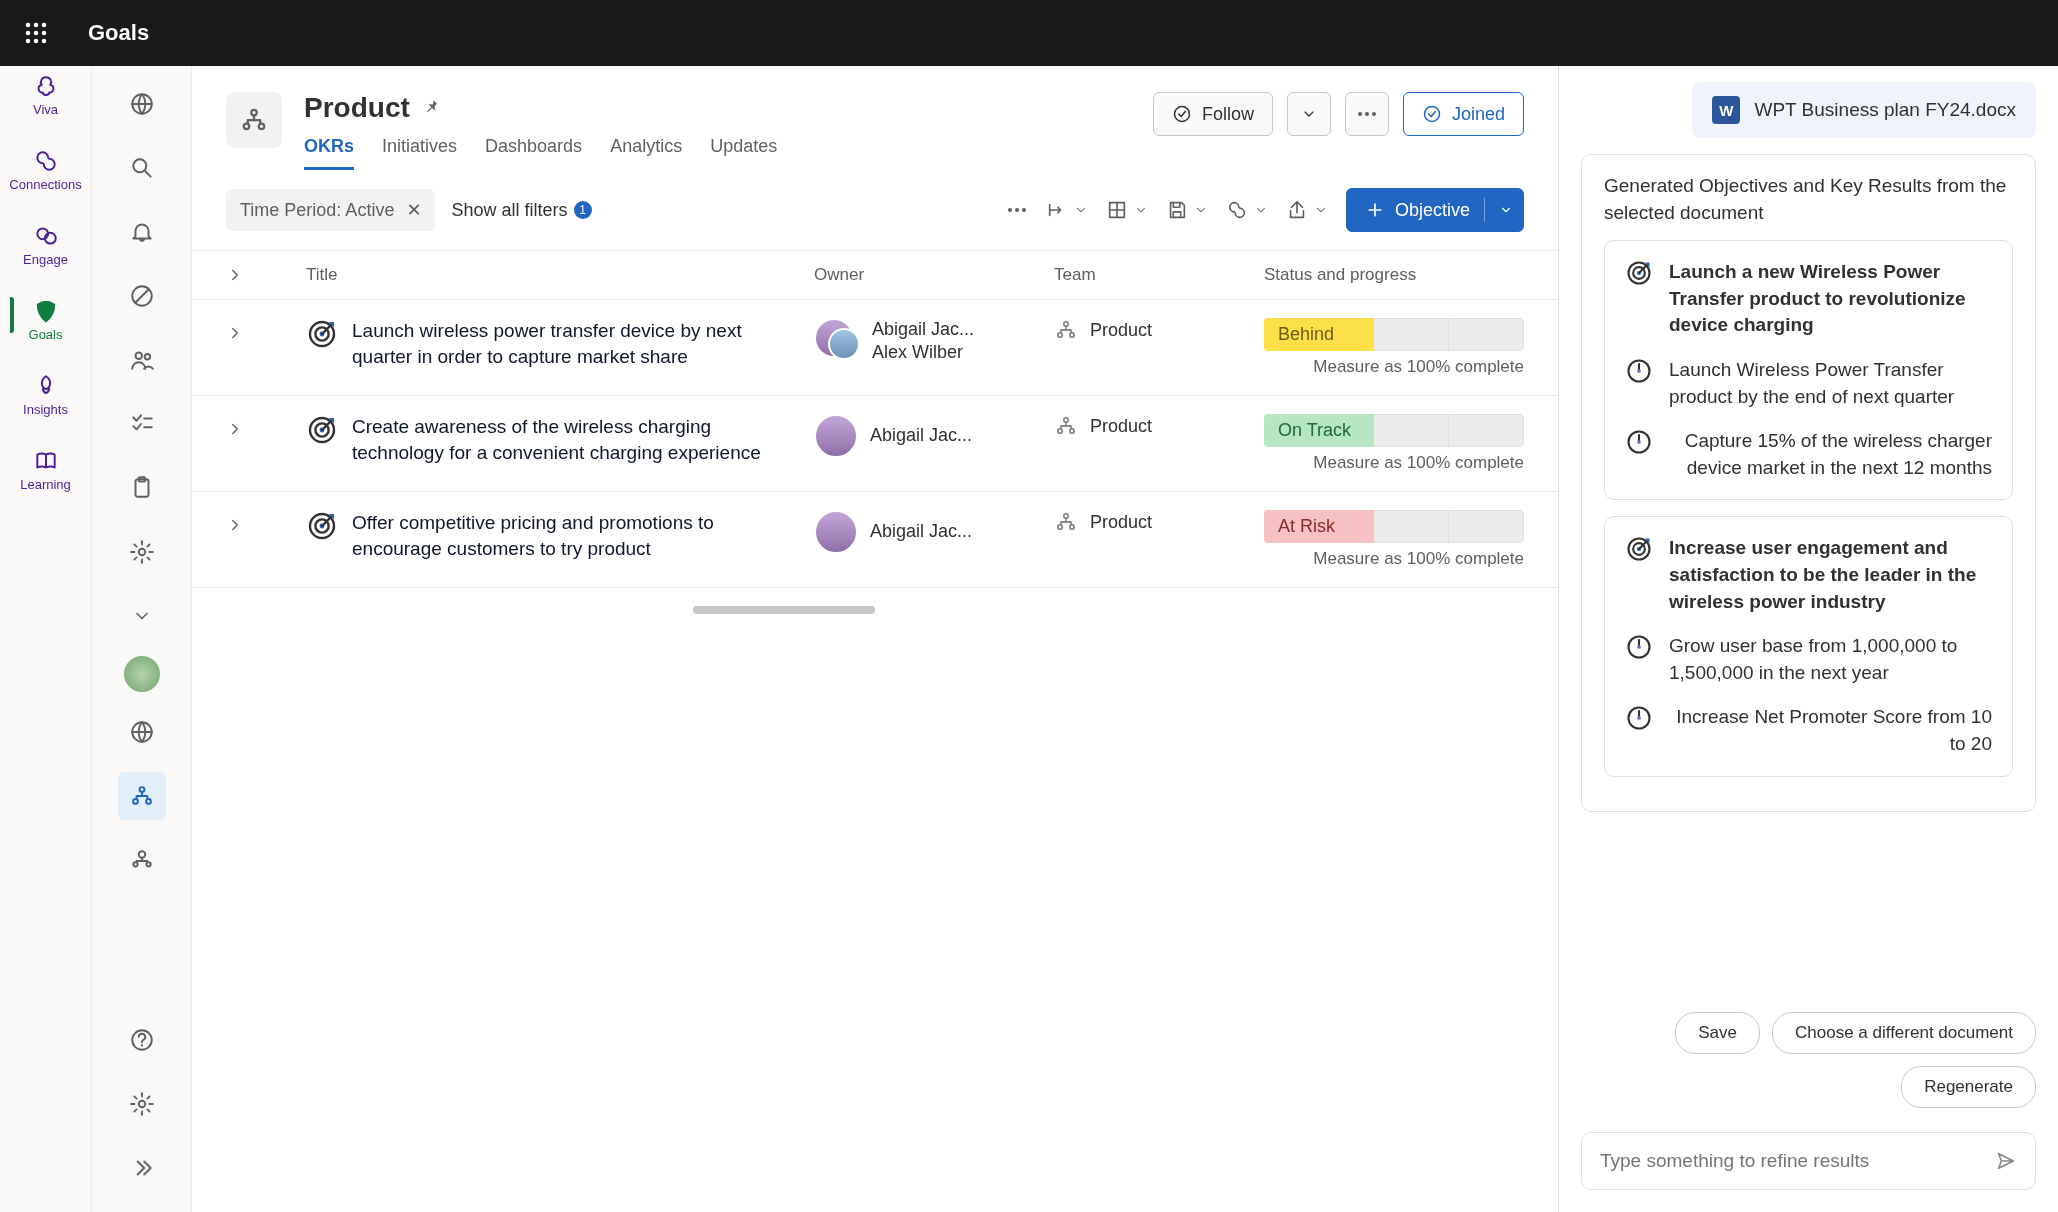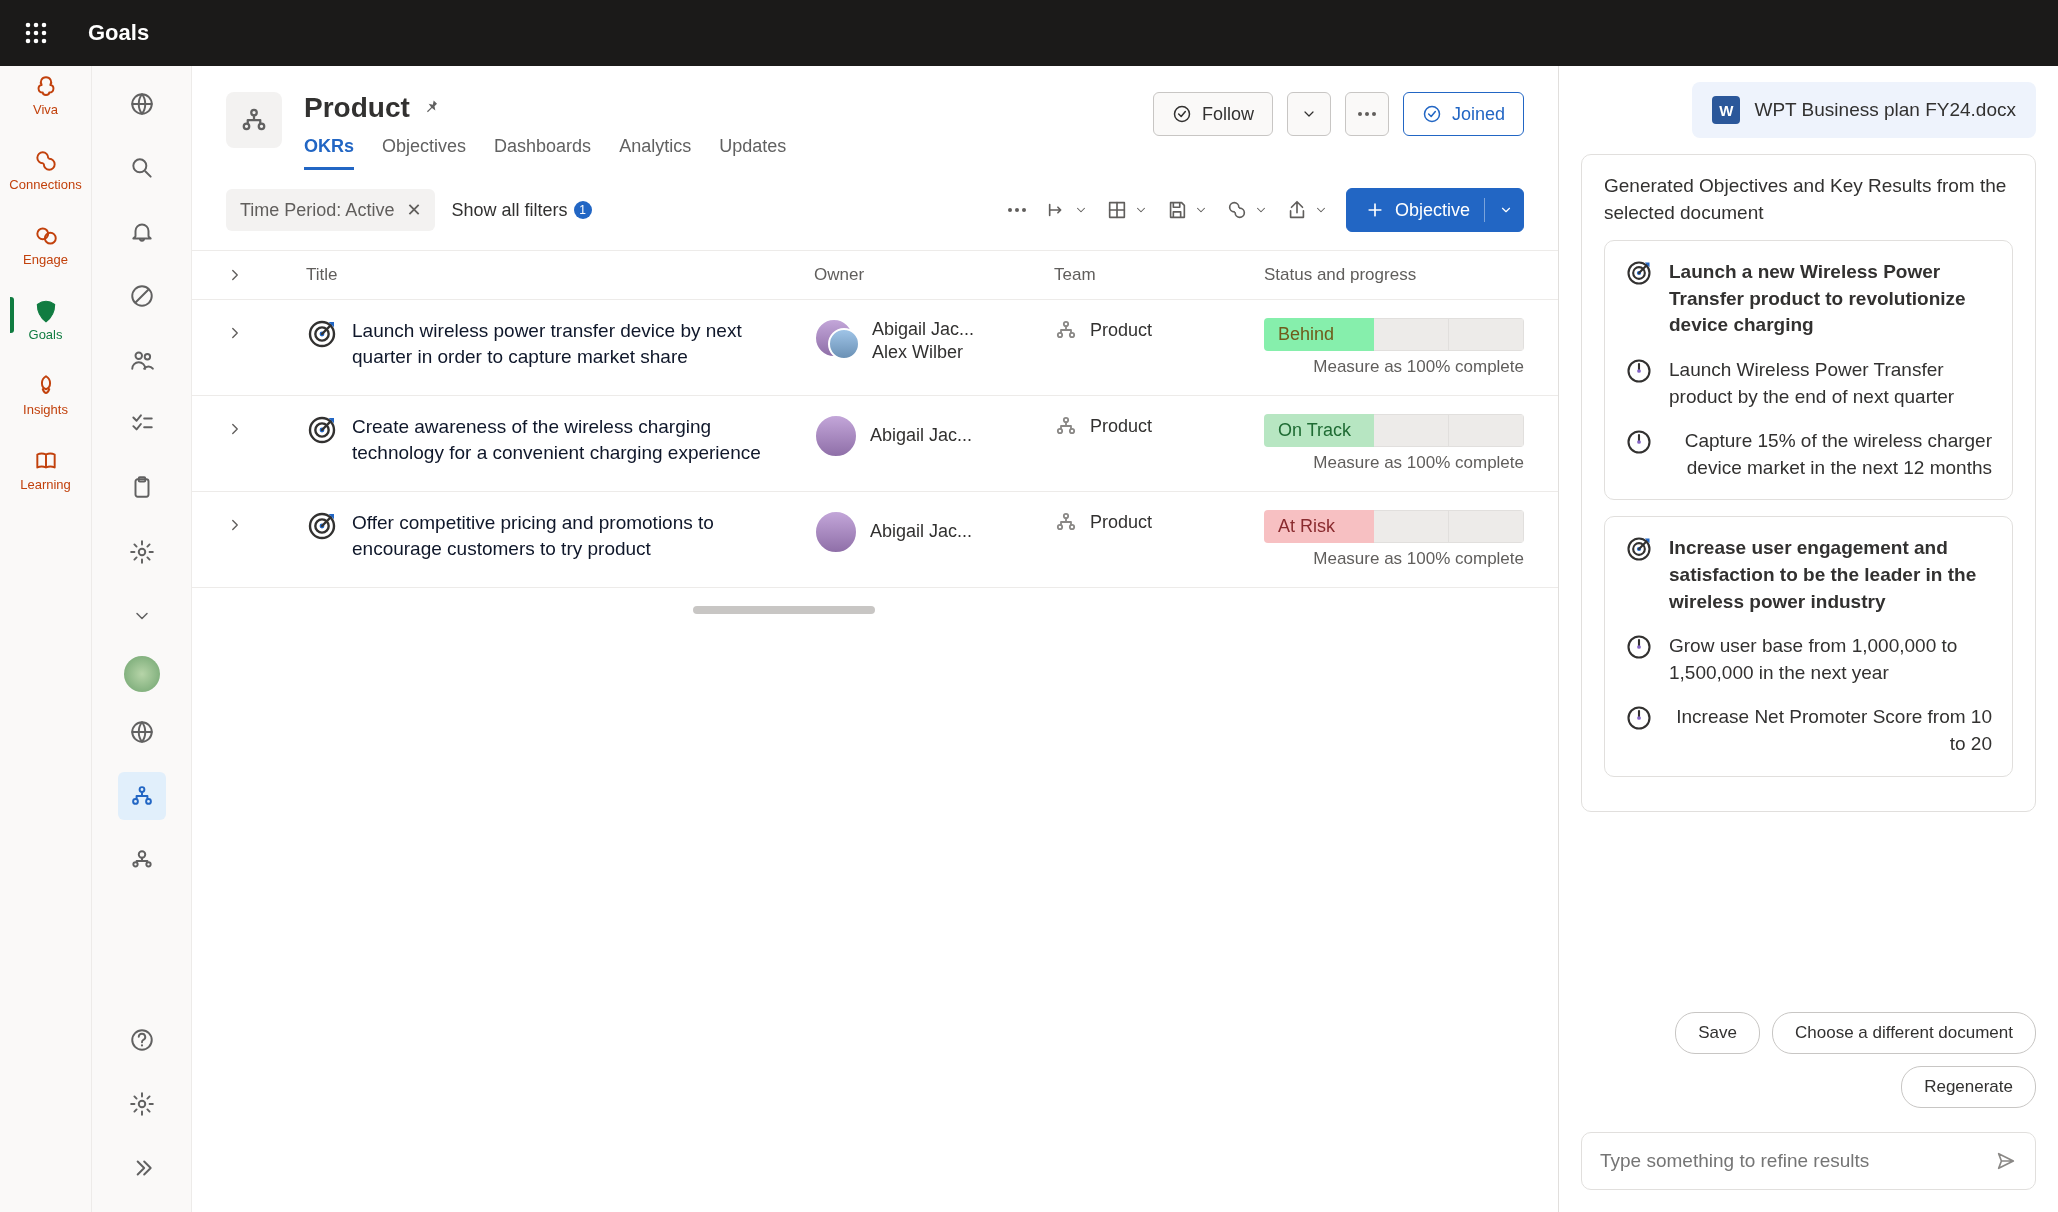--- a/index.html
+++ b/index.html
@@ -7,21 +7,21 @@
 .app { display: grid; grid-template-columns: 92px 100px 1fr 500px; height: 100%; }
 
 
 .topbar { position: absolute; top: 0; left: 0; right: 0; height: 66px; background: #1b1a19; color: #fff; display: flex; align-items: center; z-index: 5; }
 .waffle { width: 48px; height: 48px; display: flex; align-items: center; justify-content: center; margin-left: 12px; }
 .waffle svg { stroke: #fff; }
 .topbar-title { font-size: 22px; font-weight: 600; margin-left: 28px; }
 
 
 .rail { background: #faf9f8; border-right: 1px solid #edebe9; padding-top: 66px; display: flex; flex-direction: column; align-items: center; gap: 18px; position: relative; }
-.rail-item { width: 72px; display: flex; flex-direction: column; align-items: center; gap: 2px; color: #c2410c; font-size: 13px; cursor: pointer; padding: 6px 0; border-radius: 6px; }
+.rail-item { width: 72px; display: flex; flex-direction: column; align-items: center; gap: 2px; color: #4c1d95; font-size: 13px; cursor: pointer; padding: 6px 0; border-radius: 6px; }
 .rail-item.active { color: #107c41; }
 .rail-item.active .rail-icon { color: #107c41; }
 .rail-icon { width: 28px; height: 28px; display: flex; align-items: center; justify-content: center; }
 .rail-item.active .rail-icon svg path,
 .rail-item.active .rail-icon svg circle { stroke: #107c41; }
 .rail-item.active::before { content: ""; position: absolute; left: 0; width: 4px; height: 36px; background: #107c41; border-radius: 0 3px 3px 0; }
 
 
 .iconcol { background: #faf9f8; border-right: 1px solid #edebe9; padding-top: 80px; display: flex; flex-direction: column; align-items: center; gap: 16px; position: relative; }
 .iconcol-btn { width: 48px; height: 48px; display: flex; align-items: center; justify-content: center; color: #616161; cursor: pointer; border-radius: 6px; }
@@ -67,21 +67,21 @@
 .owner-cell { display: flex; align-items: center; gap: 12px; }
 .avstack { position: relative; width: 46px; height: 46px; }
 .av { width: 40px; height: 40px; border-radius: 50%; background: linear-gradient(#c3a6d9,#8f6fa8); border: 2px solid #fff; }
 .av.av2 { position: absolute; left: 14px; top: 10px; width: 32px; height: 32px; background: linear-gradient(#9fc4e7,#6b91b5); }
 .owner-names { font-size: 18px; color: #323130; line-height: 1.3; }
 .team-cell { display: flex; align-items: center; gap: 12px; font-size: 18px; color: #323130; }
 .team-icon { color: #8a8886; }
 .status-cell { font-size: 17px; }
 .status-pill-row { display: flex; align-items: stretch; }
 .status-pill { padding: 6px 14px; border-radius: 4px 0 0 4px; font-size: 18px; flex: 0 0 auto; min-width: 110px; }
-.status-pill.behind { background: #86efac; color: #6f5b1b; }
+.status-pill.behind { background: #fde047; color: #6f5b1b; }
 .status-pill.ontrack { background: #b7e6c2; color: #1e6b33; }
 .status-pill.atrisk { background: #f7c0c2; color: #8a2b2f; }
 .status-bar { display:flex; flex:1; border:1px solid #e1dfdd; border-left:none; border-radius:0 4px 4px 0; }
 .status-bar .seg { flex:1; background:#edebe9; }
 .status-bar .seg + .seg { border-left:1px solid #e1dfdd; }
 .status-sub { color: #605e5c; font-size: 17px; margin-top: 6px; text-align: right; }
 
 .hscroll { height: 8px; background: transparent; position: relative; margin: 18px 34px 0; }
 .hscroll .thumb { position: absolute; left: 36%; width: 14%; height: 8px; background: #c8c6c4; border-radius: 4px; }
 
@@ -325,21 +325,21 @@
         <div class="page-title-row">
           <span class="page-title">Product</span>
           <span class="pin">
               <svg width="20" height="20" viewBox="0 0 24 24">
                 <path fill="#616161" d="M14 3 L18 7 L15 10 L16 15 L12 12 L7 17 L6 16 L11 11 L8 7 L13 8 Z"></path>
               </svg>
             </span>
         </div>
         <div class="tabs">
           <div class="tab active">OKRs</div>
-          <div class="tab">Objectives</div>
+          <div class="tab">Initiatives</div>
           <div class="tab">Dashboards</div>
           <div class="tab">Analytics</div>
           <div class="tab">Updates</div>
         </div>
       </div>
       <div class="header-actions">
         <div class="btn ghost">
           <svg width="20" height="20" viewBox="0 0 24 24">
               <circle class="stroke" cx="12" cy="12" r="9"></circle>
               <path class="stroke" d="M8 12 L11 15 L16 9"></path>

